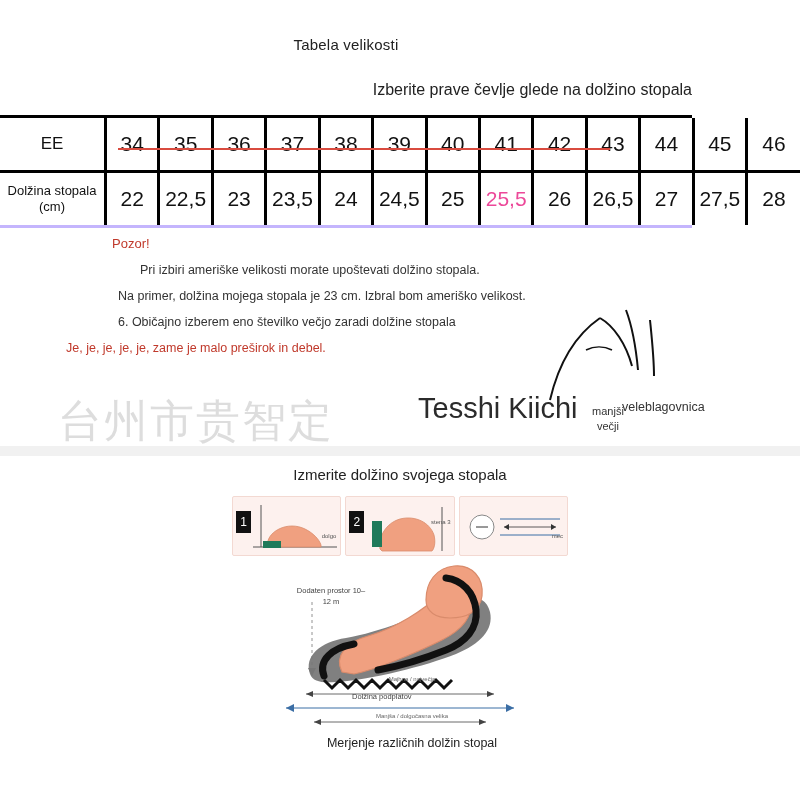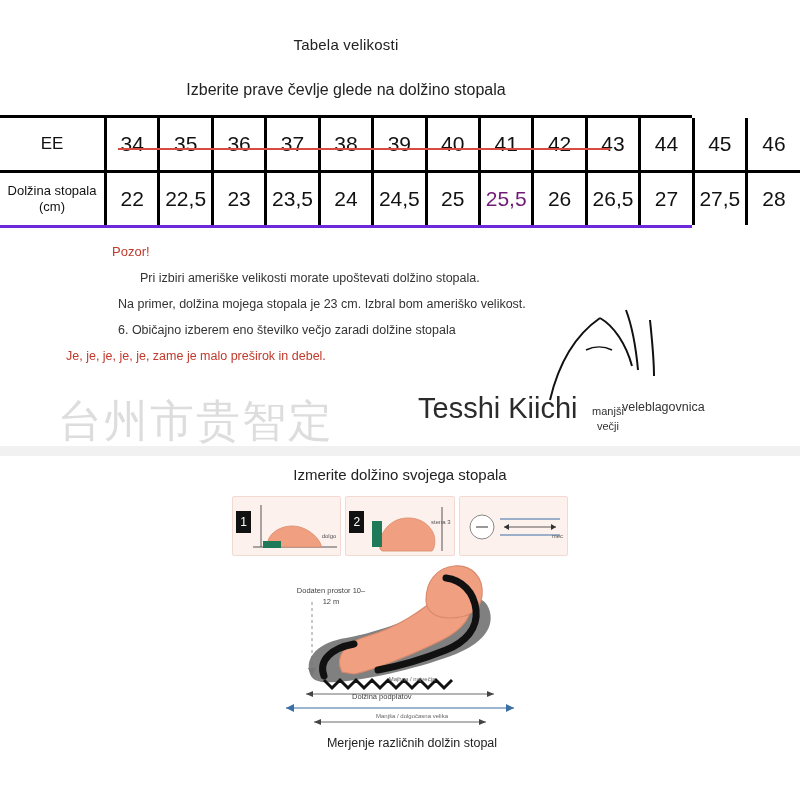--- a/index.html
+++ b/index.html
@@ -24,33 +24,33 @@
 
   
   .title {
     text-align: center;
     font-size: 15px;
     color: #222;
     padding-top: 36px;
     letter-spacing: .2px;
   }
   .subtitle {
-    text-align: center;
+    text-align: right;
     font-size: 16px;
     color: #222;
     padding-top: 28px;
     padding-bottom: 10px;
   }
 
   
   .table-wrap {
     position: relative;
     margin-top: 6px;
     border-top: 3px solid #000;
-    border-bottom: 3px solid #6d28d9;
+    border-bottom: 3px solid #c4b5fd;
   }
   table.size {
     border-collapse: collapse;
     width: 800px;
     table-layout: fixed;
   }
   table.size td {
     border-right: 3px solid #000;
     border-bottom: 3px solid #000;
     text-align: center;
@@ -64,28 +64,28 @@
   td.rowhdr {
     width: 104px;
     font-size: 14px;
     color: #111;
     line-height: 1.25;
   }
   td.rowhdr.ee { font-size: 17px; }
   td.rowhdr.small { font-size: 12px; }
   td.rowhdr.cm { font-size: 13px; }
   td.val { font-size: 21px; }
-  td.val.grey { color: #701a75; }
+  td.val.grey { color: #ec4899; }
   td.val.dim   { color: #6f6f6f; }
 
   
   .notice {
     position: relative;
     height: 180px;
-    padding-top: 16px;
+    padding-top: 8px;
   }
   .notice .pozor {
     margin-left: 112px;
     font-size: 13px;
     color: #c0392b;
   }
   .notice .line {
     font-size: 12.5px;
     color: #333;
     margin-top: 12px;

